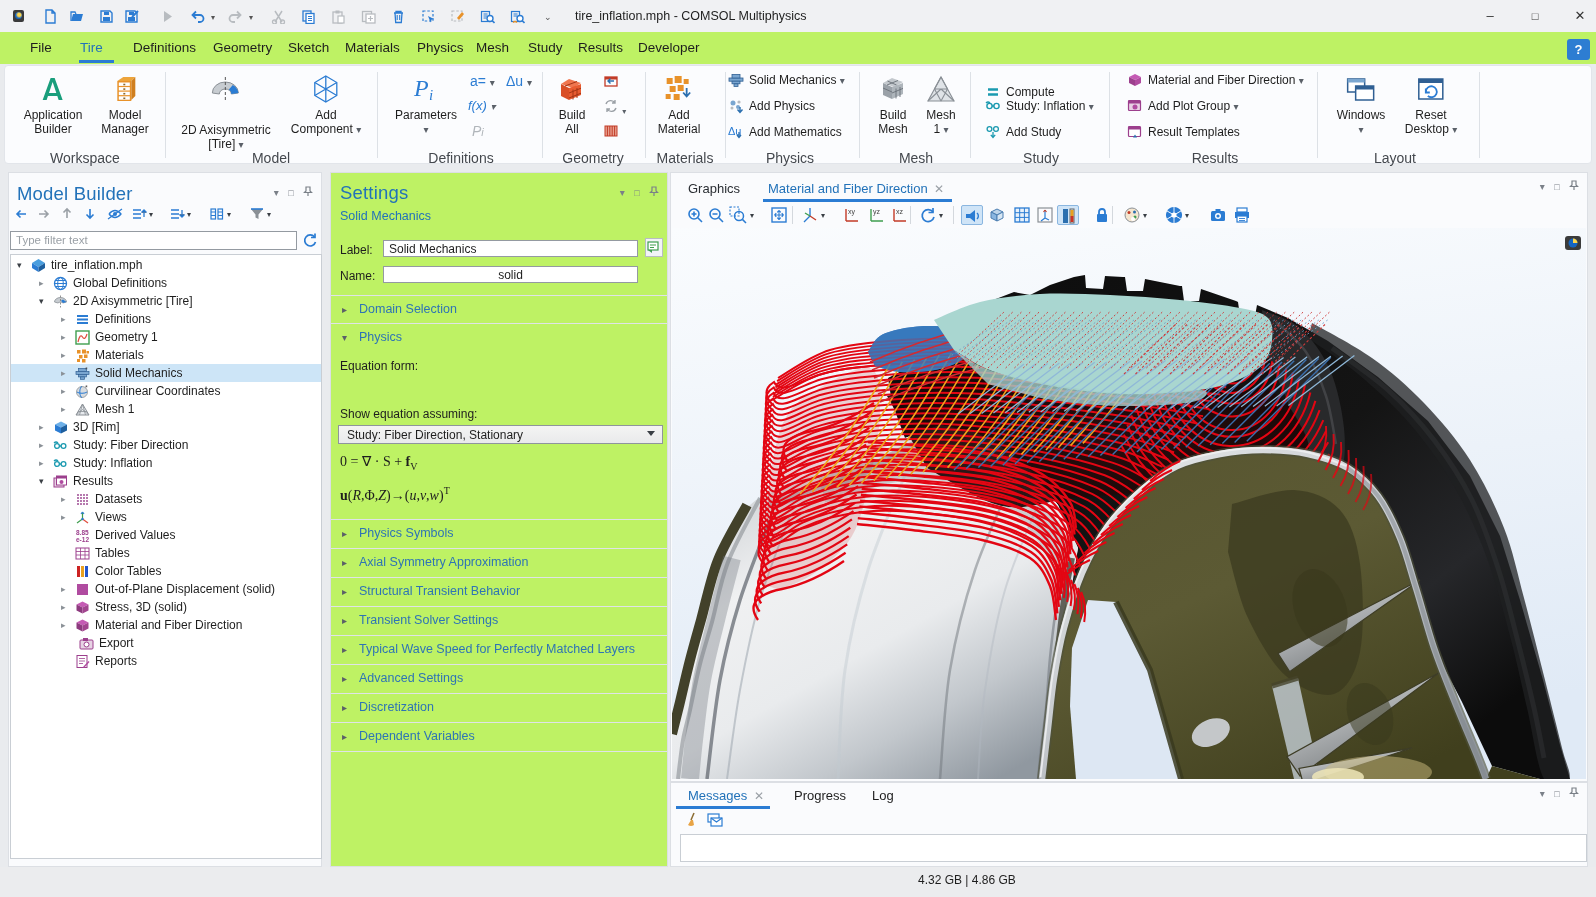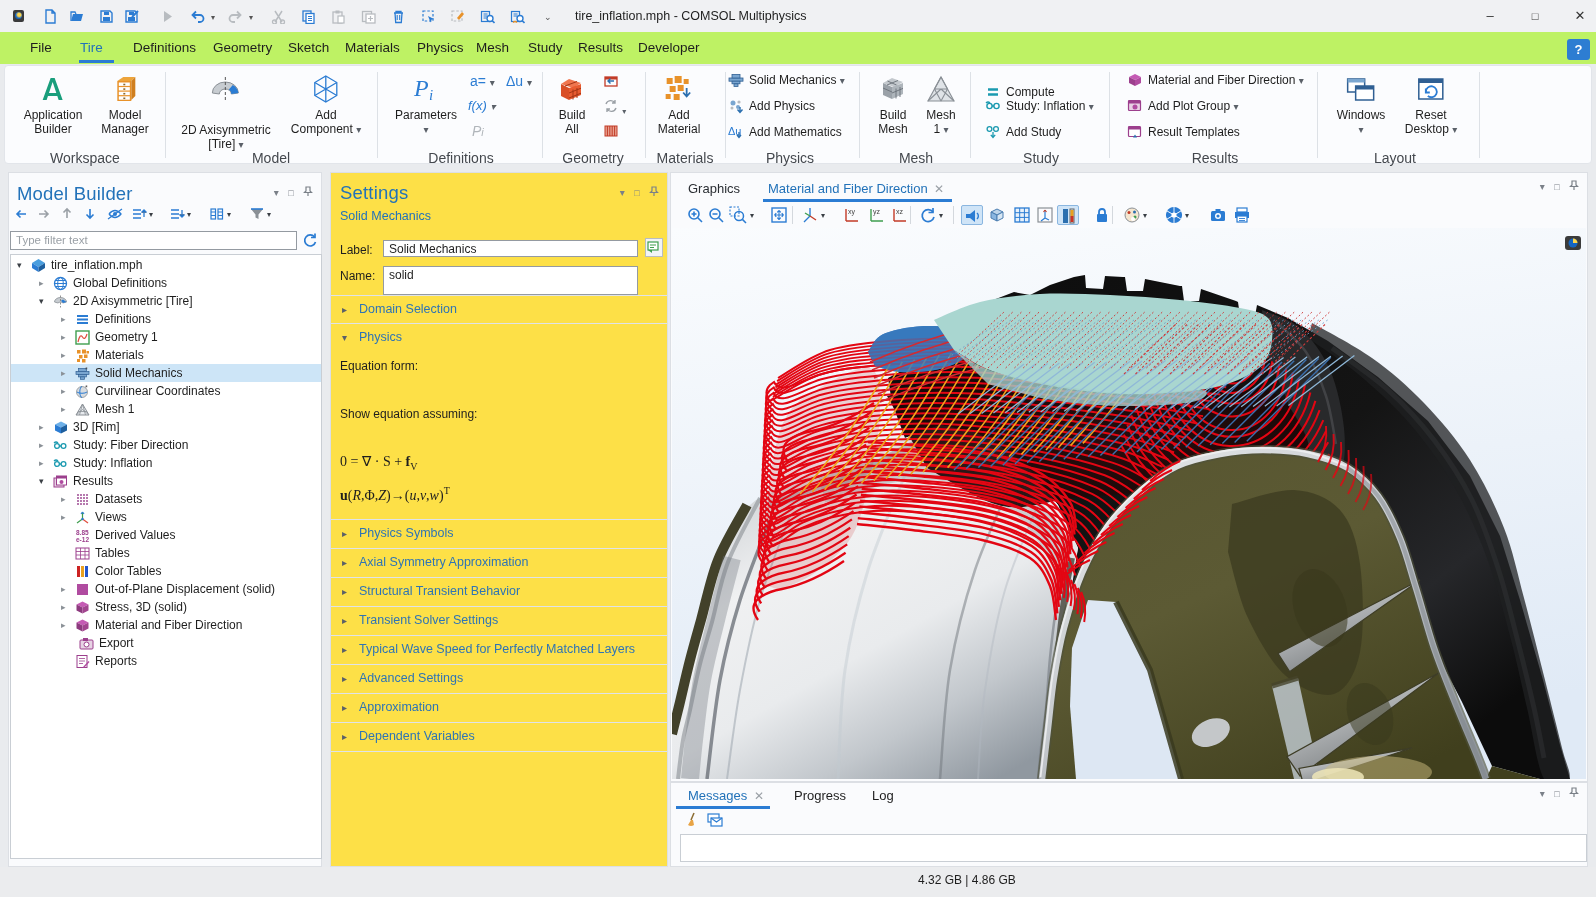--- a/index.html
+++ b/index.html
@@ -698,45 +698,46 @@
       <span style="width:50px;"></span>
       <span class="tch" style="color:#8a9096;">&nbsp;</span>
       <span class="tico"><svg style="" width="15" height="15" viewBox="0 0 15 15">
           <rect x="2" y="1.5" width="10" height="12" fill="#fff" stroke="#9c3f8d" stroke-width="1"></rect>
           <path d="M4,4.5 h6 M4,7 h6 M4,9.5 h4" stroke="#9c3f8d" stroke-width="0.8"></path>
           <path d="M8,13 L13.5,7 l1,1 -5.5,6 z" fill="#b04ba0"></path>
         </svg></span>
       <span>Reports</span>
     </div>
 </div>
-<div class="panel" style="left:330px;top:172px;width:338px;height:695px;background:#fde047;">
+<div class="panel" style="left:330px;top:172px;width:338px;height:695px;background:#bef264;">
 <div class="ptitle" style="left:9px;top:9px;">Settings</div>
 <div class="abs" style="right:8px;top:12px;color:#7a8088;letter-spacing:3px;"><span style="font-size:10px;">▾</span> <span style="font-size:9px;">□</span> <svg width="10" height="11" viewBox="0 0 10 11" style="vertical-align:-1px;">
         <path d="M3,1 h4 v4 l1.5,1.5 h-7 L3,5 Z M5,6.5 V10" stroke="#7a8088" stroke-width="1.2" fill="none"></path>
       </svg></div>
 <div class="abs" style="left:9px;top:36px;color:#2272b9;font-size:12.5px;">Solid Mechanics</div>
 <div class="abs" style="left:9px;top:70px;font-size:12px;">Label:</div>
 <div class="input" style="left:52px;top:67px;width:255px;height:17px;font-size:12px;padding:1px 5px;">Solid Mechanics</div>
 <div class="abs" style="left:314px;top:65px;width:18px;height:19px;border:1px solid #b8bdc2;background:#f2f4f6;"><svg style="" width="14" height="15" viewBox="0 0 14 15">
         <rect x="2" y="3" width="10" height="8" fill="#fff" stroke="#3f9e4f" stroke-width="1.2"></rect>
         <path d="M4,6 h6 M4,8.5 h4" stroke="#3f9e4f" stroke-width="1"></path>
         <path d="M2,11 l4,3 v-3 z" fill="#3f9e4f"></path>
       </svg></div>
 <div class="abs" style="left:9px;top:96px;font-size:12px;">Name:</div>
-<div class="input" style="left:52px;top:93px;width:255px;height:29px;font-size:12px;padding:1px 5px;">solid</div>
+<div class="input" style="left:52px;top:93px;width:255px;height:17px;font-size:12px;padding:1px 5px;text-align:center;">solid</div>
 <div class="sect" style="top:122px;height:28px;">
       <span class="ch">▸</span>
       <span class="tx">Domain Selection</span>
     </div>
 <div class="sect" style="top:150px;height:28px;">
       <span class="ch">▾</span>
       <span class="tx">Physics</span>
     </div>
 <div class="abs" style="left:9px;top:186px;font-size:12px;">Equation form:</div>
 <div class="abs" style="left:9px;top:234px;font-size:12px;">Show equation assuming:</div>
+<div class="dropdown" style="left:7px;top:252px;width:325px;height:19px;padding:2px 8px;">Study: Fiber Direction, Stationary<span class="da"></span></div>
 <div class="abs" style="left:9px;top:280px;font-size:14px;font-family:'Liberation Serif',serif;">0 = ∇ · S + <b>f</b><sub style="font-size:10px;">V</sub></div>
 <div class="abs" style="left:9px;top:312px;font-size:14px;font-family:'Liberation Serif',serif;"><b>u</b>(<i>R</i>,Φ,<i>Z</i>)→(<i>u</i>,<i>v</i>,<i>w</i>)<sup style="font-size:10px;">T</sup></div>
 <div class="sect" style="top:346px;height:29px;">
       <span class="ch">▸</span>
       <span class="tx">Physics Symbols</span>
     </div>
 <div class="sect" style="top:375px;height:29px;">
       <span class="ch">▸</span>
       <span class="tx">Axial Symmetry Approximation</span>
     </div>
@@ -751,21 +752,21 @@
 <div class="sect" style="top:462px;height:29px;">
       <span class="ch">▸</span>
       <span class="tx">Typical Wave Speed for Perfectly Matched Layers</span>
     </div>
 <div class="sect" style="top:491px;height:29px;">
       <span class="ch">▸</span>
       <span class="tx">Advanced Settings</span>
     </div>
 <div class="sect" style="top:520px;height:29px;">
       <span class="ch">▸</span>
-      <span class="tx">Approximation</span>
+      <span class="tx">Discretization</span>
     </div>
 <div class="sect" style="top:549px;height:29px;">
       <span class="ch">▸</span>
       <span class="tx">Dependent Variables</span>
     </div>
 <div class="sect" style="top:578px;height:0;"></div>
 </div>
 <div class="panel" style="left:670px;top:172px;width:918px;height:610px;background:#fafbfd;">
 <div class="tabtxt" style="left:17px;color:#2a2e33;">Graphics</div>
 <div class="tabtxt" style="left:97px;color:#2272b9;">Material and Fiber Direction</div>

